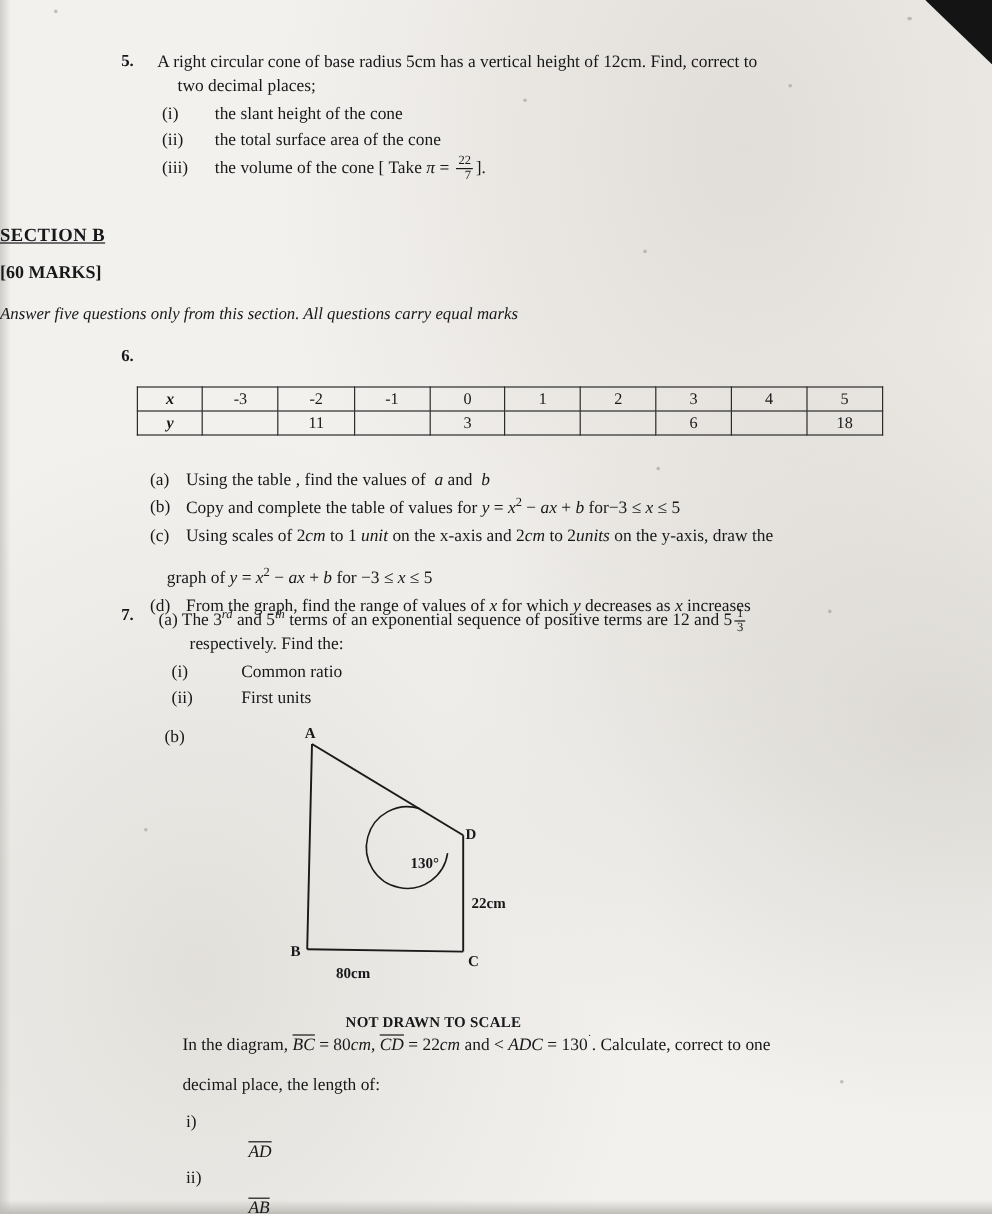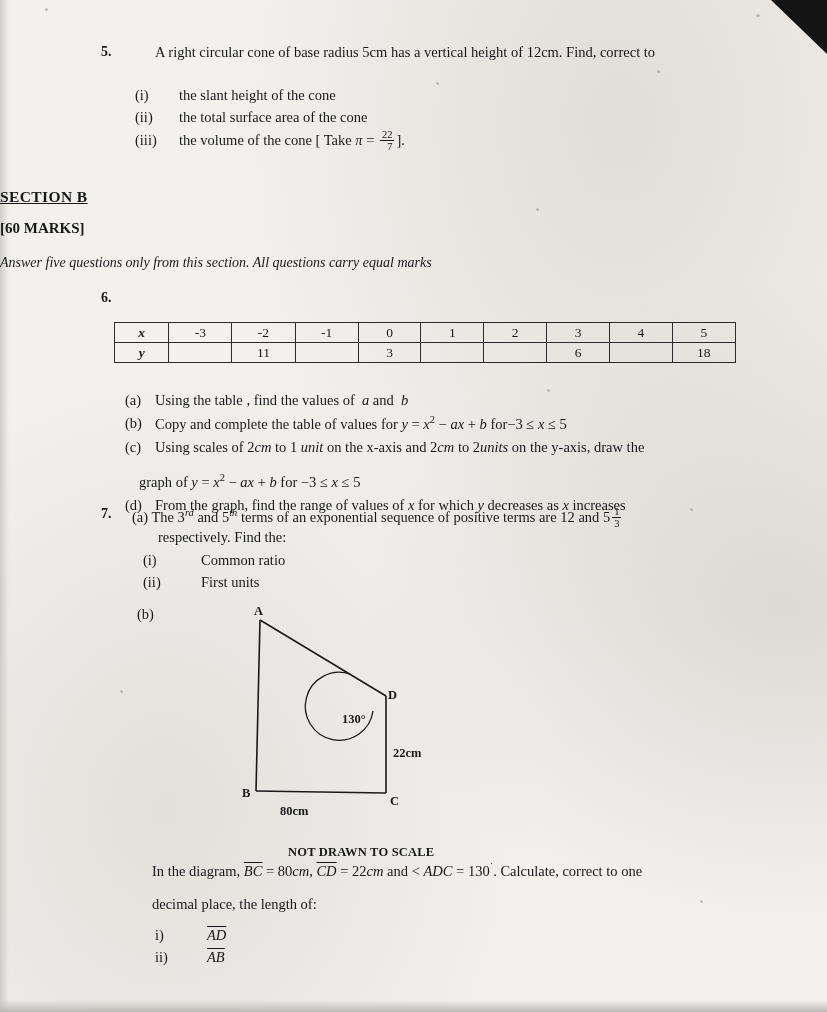--- a/index.html
+++ b/index.html
@@ -163,21 +163,21 @@
     position: absolute;
     font-size: 12.5px;
     font-weight: 700;
   }
   .not-scale {
     position: absolute;
     font-weight: 700;
     font-size: 12.5px;
     letter-spacing: .2px;
   }
-  .ovl { text-decoration: overline; font-style: italic; }
+  .ovl { text-decoration: overline; font-style: italic; margin-top: 25px; }
 </style>
 </head>
 <body>
 
 <div class="page">
   <div class="fold"></div>
   <div class="edge-left"></div>
   <div class="edge-bottom"></div>
 
   <div class="speck" style="left:45px;top:8px;width:3px;height:3px;"></div>
@@ -186,22 +186,25 @@
   <div class="speck" style="left:657px;top:70px;width:3px;height:3px;"></div>
   <div class="speck" style="left:536px;top:208px;width:3px;height:3px;"></div>
   <div class="speck" style="left:547px;top:389px;width:3px;height:3px;"></div>
   <div class="speck" style="left:690px;top:508px;width:3px;height:3px;"></div>
   <div class="speck" style="left:120px;top:690px;width:3px;height:3px;"></div>
   <div class="speck" style="left:700px;top:900px;width:3px;height:3px;"></div>
 
   <div class="content">
 
     <div class="num" style="left:101px;top:44px;">5.</div>
-    <div class="blk txt" style="left:131px;top:42px;width:590px;margin-left:24px;">
+    <div class="blk txt" style="left:131px;top:42px;width:590px;">
       <span>A right circular cone of base radius 5cm has a vertical height of 12cm. Find, correct to</span>
+    </div>
+    <div class="blk txt" style="left:148px;top:62px;width:400px;">
+      <span>two decimal places;</span>
     </div>
 
     <div class="roman-list" style="left:135px;top:85px;width:500px;">
       <div class="roman-row">
         <span class="rm">(i)</span>
         <span>the slant height of the cone</span>
       </div>
       <div class="roman-row">
         <span class="rm">(ii)</span>
         <span>the total surface area of the cone</span>

